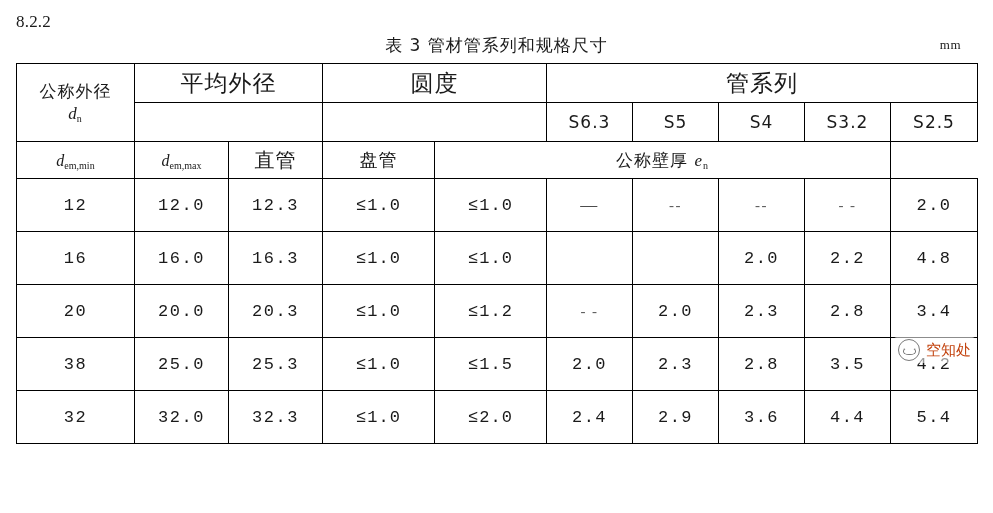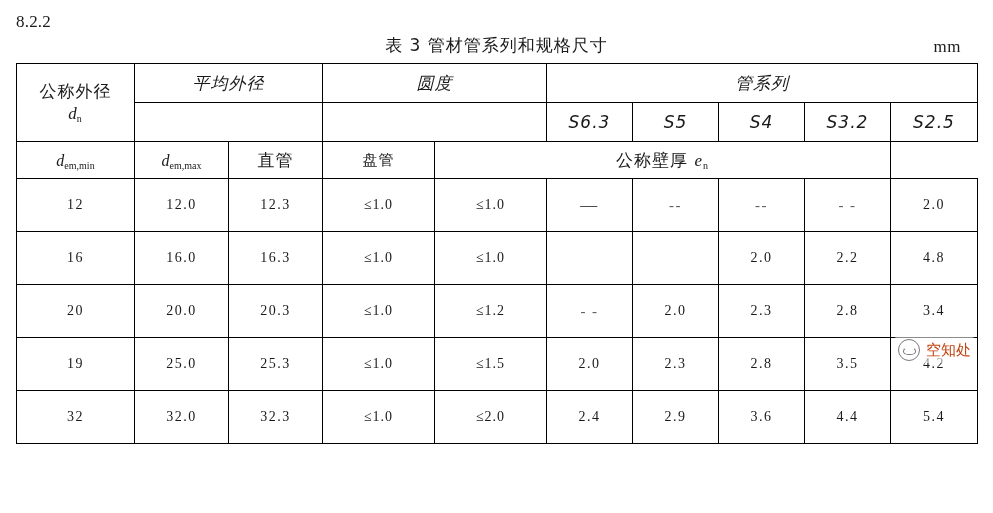--- a/index.html
+++ b/index.html
@@ -53,21 +53,21 @@
     font-family: "DejaVu Sans", sans-serif;
     font-weight: normal;
     font-size: 17px;
     letter-spacing: 1px;
   }
   .unit {
     position: absolute;
     right: 16px;
     top: 3px;
     font-family: "Liberation Serif", serif;
-    font-size: 17px;
+    font-size: 13px;
     font-weight: normal;
     letter-spacing: 0.5px;
   }
   table.spec {
     border-collapse: collapse;
     width: 961px;
     margin: 3px 0 0 0;
     table-layout: fixed;
   }
   table.spec td, table.spec th {
@@ -77,32 +77,30 @@
     font-weight: normal;
     padding: 0;
   }
   table.spec th {
     font-family: "DejaVu Sans", sans-serif;
   }
   .outer-l { border-left-width: 2px; }
   .outer-r { border-right-width: 2px; }
   .outer-t { border-top-width: 2px; }
   .hdr-main {
-    font-size: 17px;
+    font-size: 23px;
     height: 38px;
     letter-spacing: 1px;
-    font-style: italic;
   }
   .hdr-sub {
     font-size: 16px;
     height: 36px;
   }
   .hdr-sub-ital {
     font-family: "Liberation Serif", serif;
-    font-style: italic;
     font-size: 17px;
     letter-spacing: 1px;
   }
   .col-dn {
     font-size: 17px;
     line-height: 1.25;
     letter-spacing: 1px;
   }
   .col-dn .sym {
     font-family: "Liberation Serif", serif;
@@ -116,22 +114,22 @@
   }
   sub {
     font-size: 10px;
     font-style: normal;
     font-family: "Liberation Serif", serif;
     vertical-align: baseline;
     position: relative;
     top: 3px;
   }
   .body-cell {
-    font-family: Liberation Serif, serif;
-    font-size: 14px;
+    font-family: Liberation Mono, monospace;
+    font-size: 17px;
     height: 52px;
     letter-spacing: 1.5px;
   }
   .dash {
     font-family: "Liberation Serif", serif;
     font-size: 17px;
     color: #2b2b2b;
   }
   .dash.faint { color: #5c5c5c; font-size: 15px; }
   .le { letter-spacing: 1px; }
@@ -211,22 +209,22 @@
         <th class="hdr-sub hdr-sub-ital">S6.3</th>
         <th class="hdr-sub hdr-sub-ital">S5</th>
         <th class="hdr-sub hdr-sub-ital">S4</th>
         <th class="hdr-sub hdr-sub-ital">S3.2</th>
         <th class="hdr-sub hdr-sub-ital outer-r">S2.5</th>
       </tr>
       <tr></tr>
       <tr>
         <th class="hdr-sub"><span class="sym-var">d</span><sub>em,min</sub></th>
         <th class="hdr-sub"><span class="sym-var">d</span><sub>em,max</sub></th>
-        <th class="hdr-sub" style="font-size:17px;letter-spacing:1px">直管</th>
-        <th class="hdr-sub" style="font-size:15px;letter-spacing:1px">盘管</th>
+        <th class="hdr-sub" style="font-size:20px;letter-spacing:1px">直管</th>
+        <th class="hdr-sub" style="font-size:18px;letter-spacing:1px">盘管</th>
         <th class="hdr-sub outer-r" colspan="5" style="font-size:17px;letter-spacing:1px"><span>公称壁厚</span> <span class="sym-var">e</span><sub>n</sub></th>
       </tr>
     </thead>
     <tbody>
       <tr>
         <td class="body-cell outer-l">12</td>
         <td class="body-cell">12.0</td>
         <td class="body-cell">12.3</td>
         <td class="body-cell le">≤1.0</td>
         <td class="body-cell le">≤1.0</td>
@@ -254,21 +252,21 @@
         <td class="body-cell">20.3</td>
         <td class="body-cell le">≤1.0</td>
         <td class="body-cell le">≤1.2</td>
         <td class="body-cell dash faint">- -</td>
         <td class="body-cell">2.0</td>
         <td class="body-cell">2.3</td>
         <td class="body-cell">2.8</td>
         <td class="body-cell outer-r">3.4</td>
       </tr>
       <tr>
-        <td class="body-cell outer-l">19</td>
+        <td class="body-cell outer-l">38</td>
         <td class="body-cell">25.0</td>
         <td class="body-cell">25.3</td>
         <td class="body-cell le">≤1.0</td>
         <td class="body-cell le">≤1.5</td>
         <td class="body-cell">2.0</td>
         <td class="body-cell">2.3</td>
         <td class="body-cell">2.8</td>
         <td class="body-cell">3.5</td>
         <td class="body-cell outer-r">4.2</td>
       </tr>

